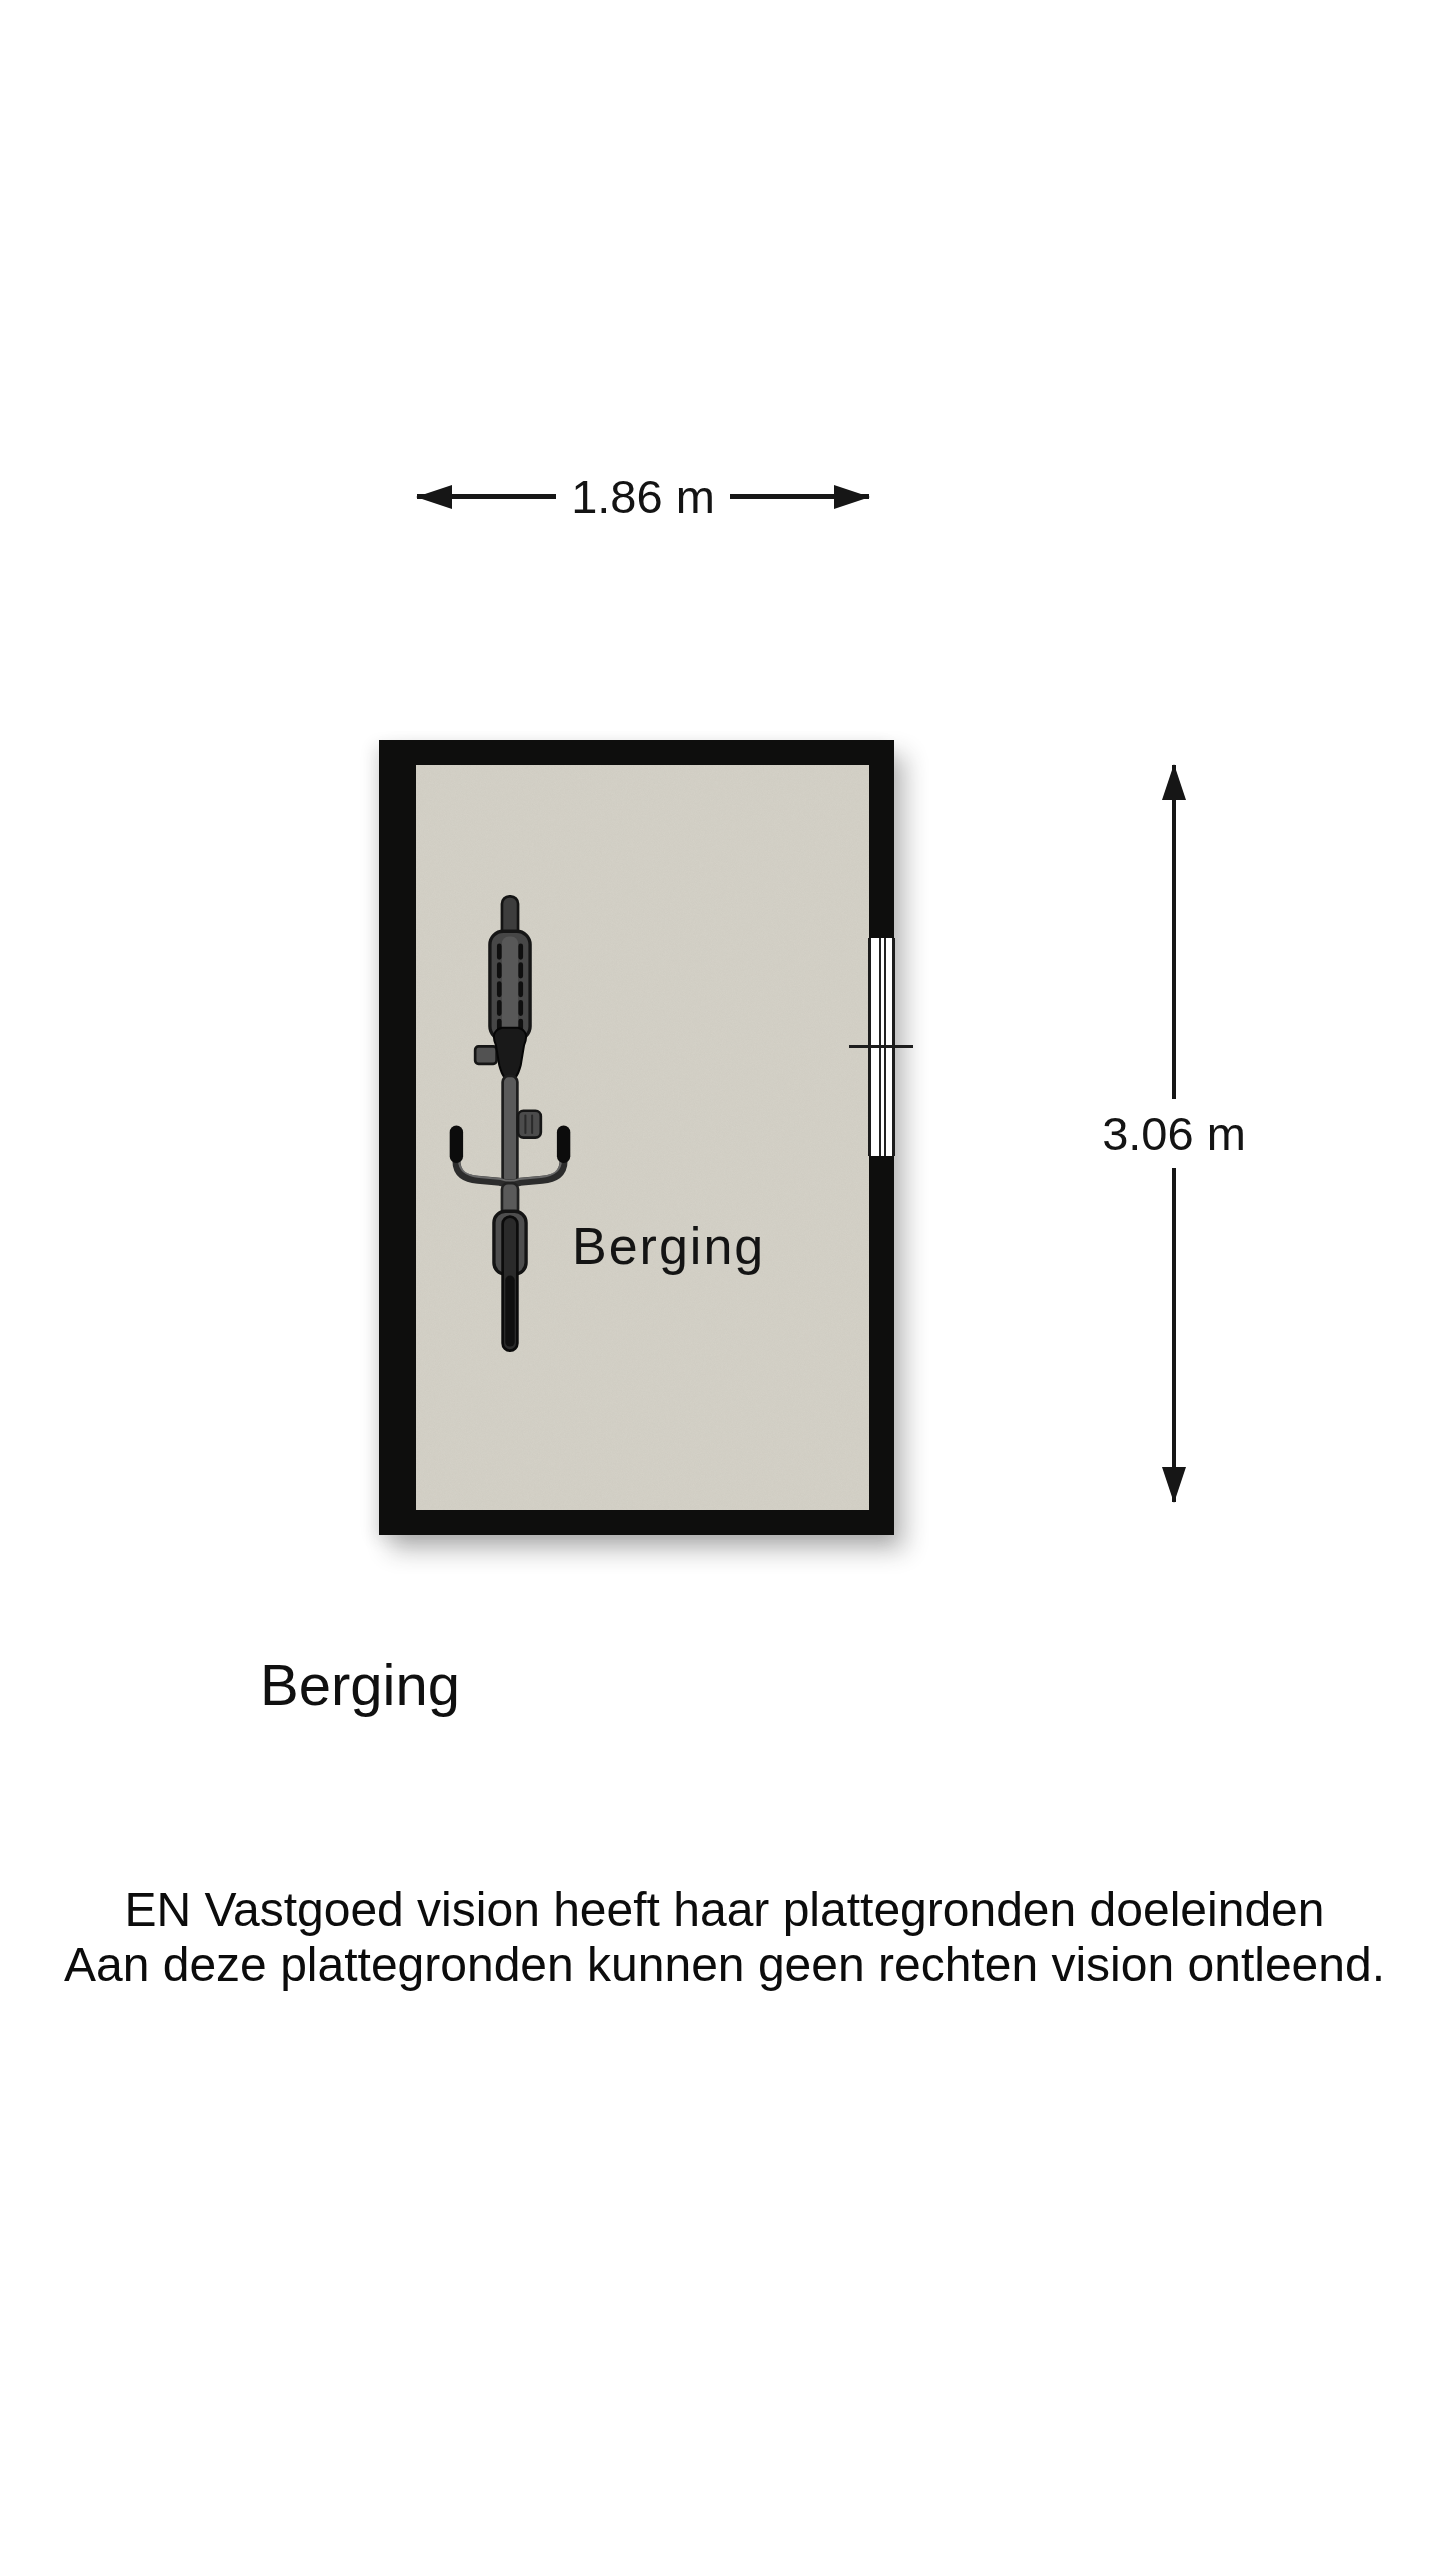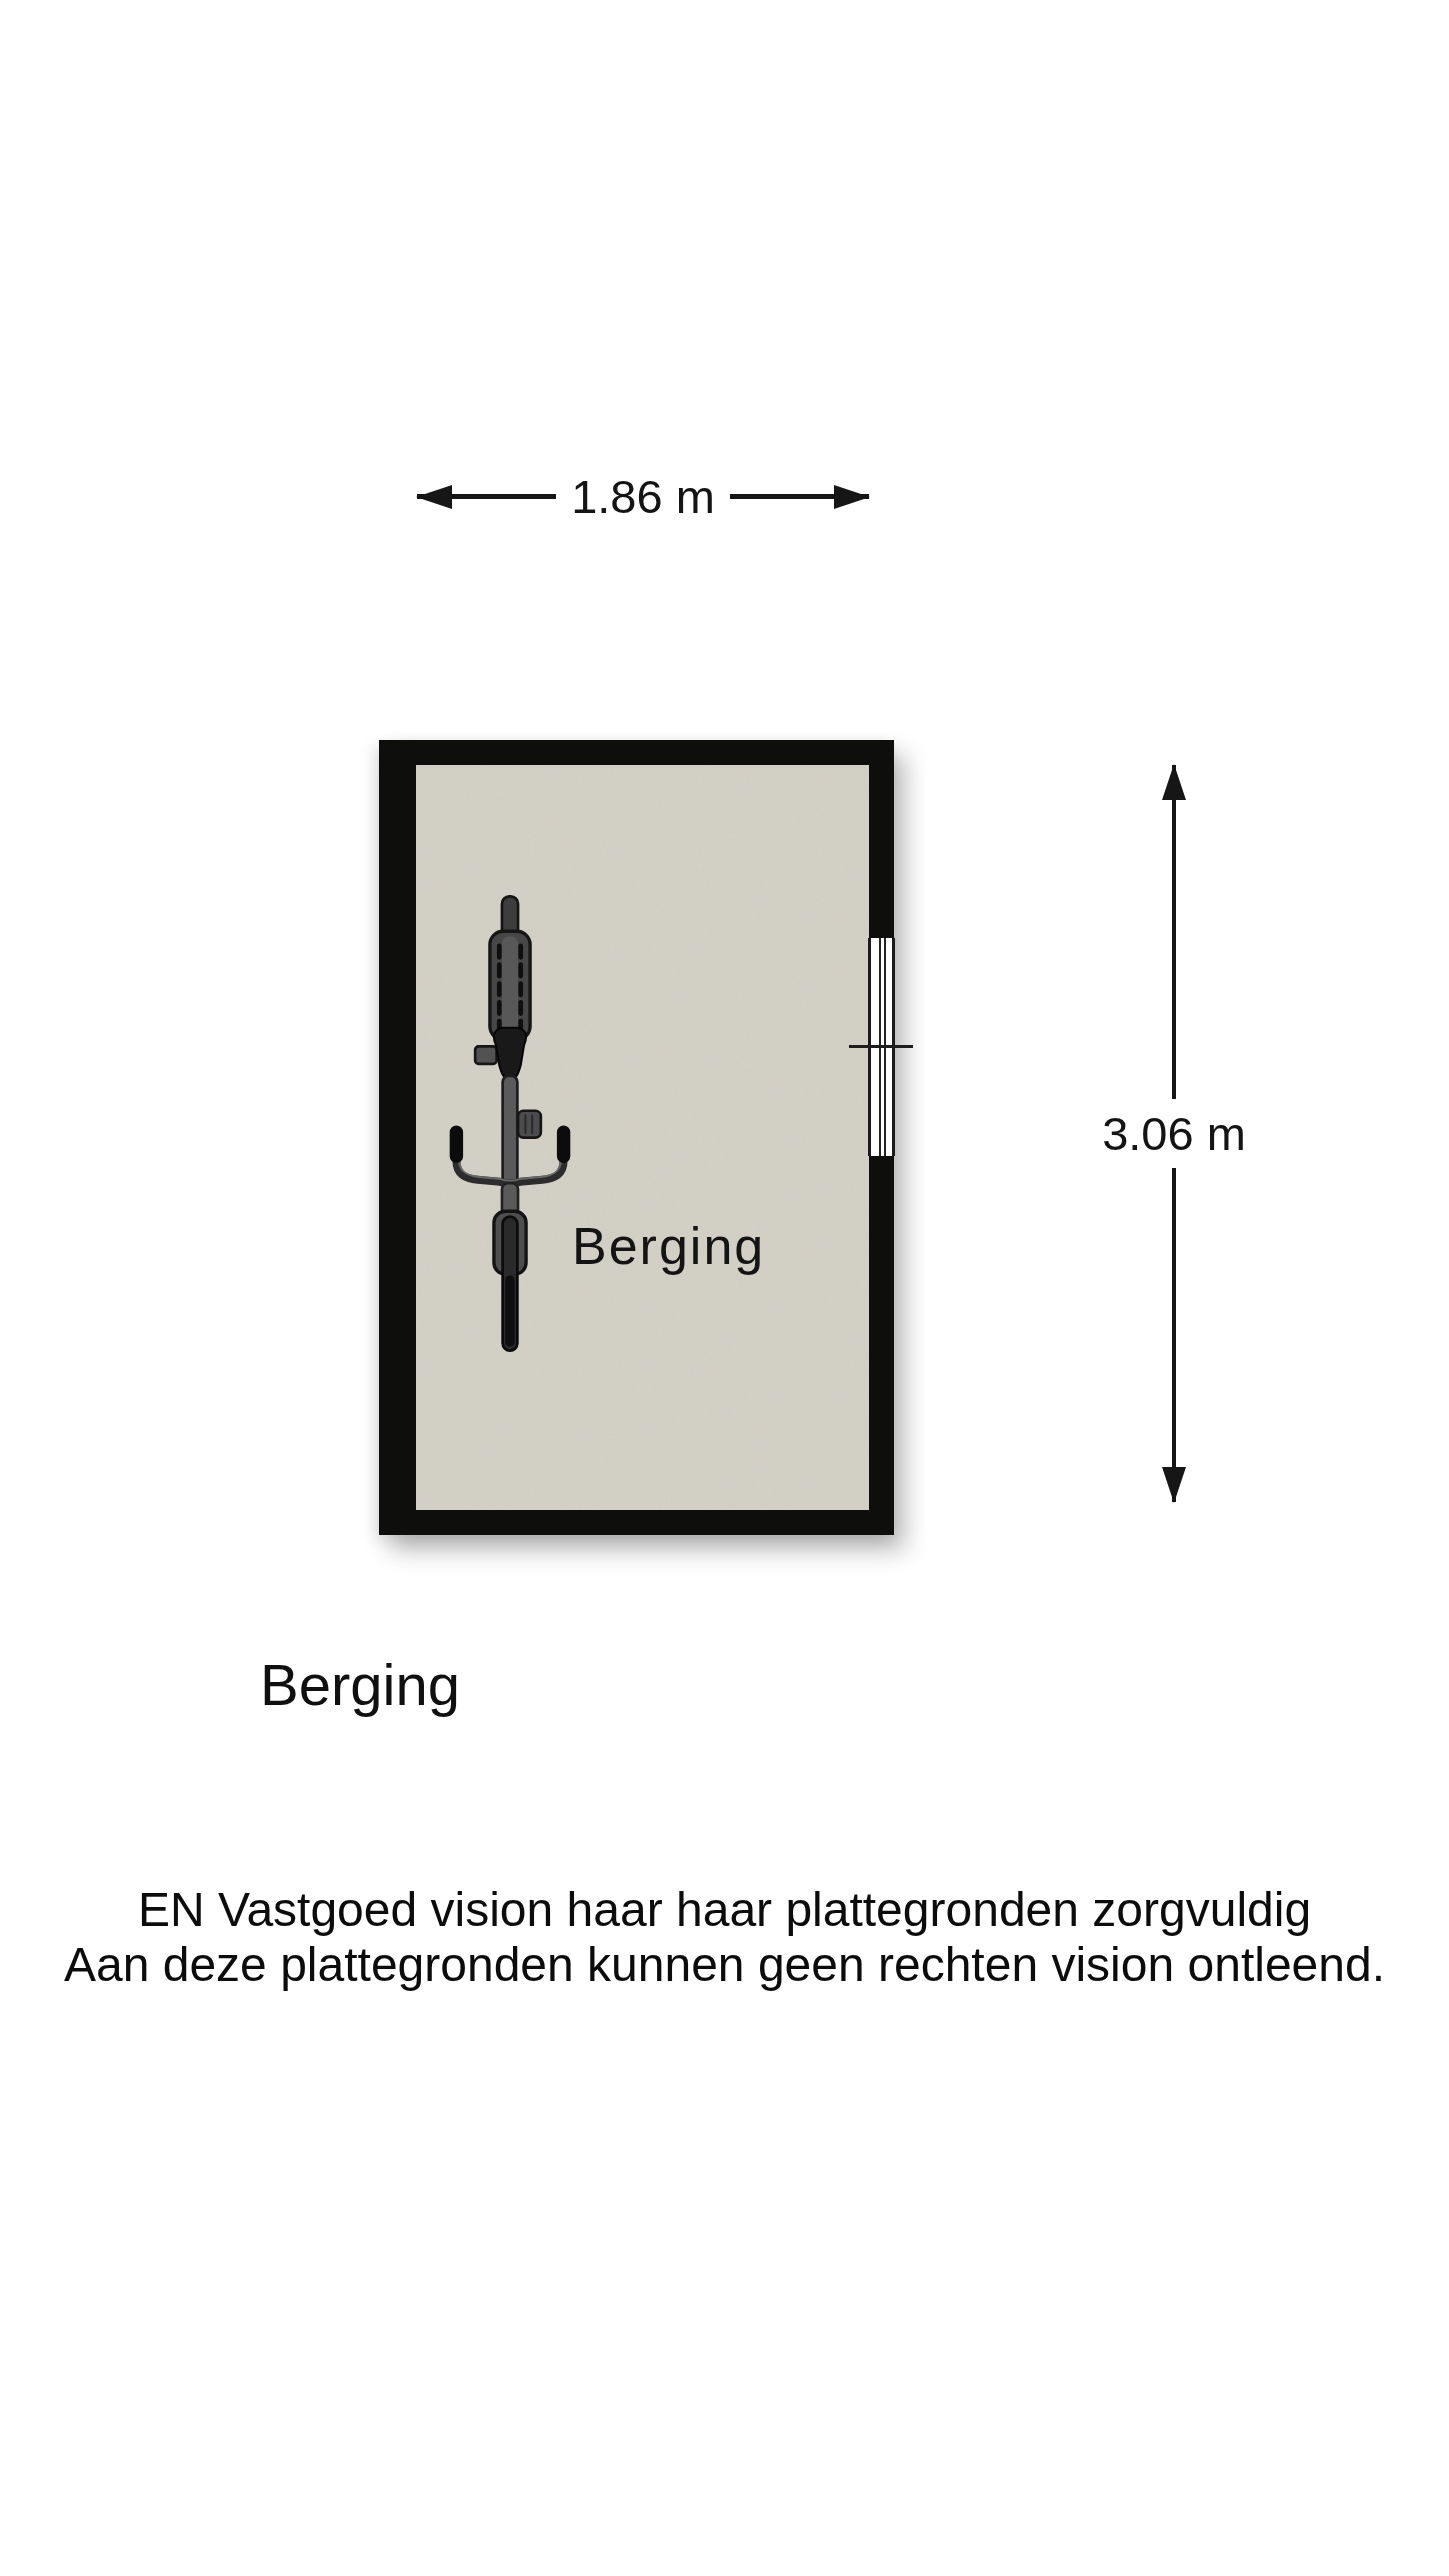--- a/index.html
+++ b/index.html
@@ -153,18 +153,18 @@
 
   <div class="dim-v">
     <span class="dv-line top"></span>
     <span class="dv-label">3.06 m</span>
     <span class="dv-line bottom"></span>
   </div>
 
   <div class="floor-title">Berging</div>
 
   <div class="disclaimer">
-    <div>EN Vastgoed vision haar haar plattegronden zorgvuldig</div>
+    <div>EN Vastgoed vision heeft haar plattegronden doeleinden</div>
     <div>Aan deze plattegronden kunnen geen rechten vision ontleend.</div>
   </div>
 
 </div>
 
 
 </body></html>

